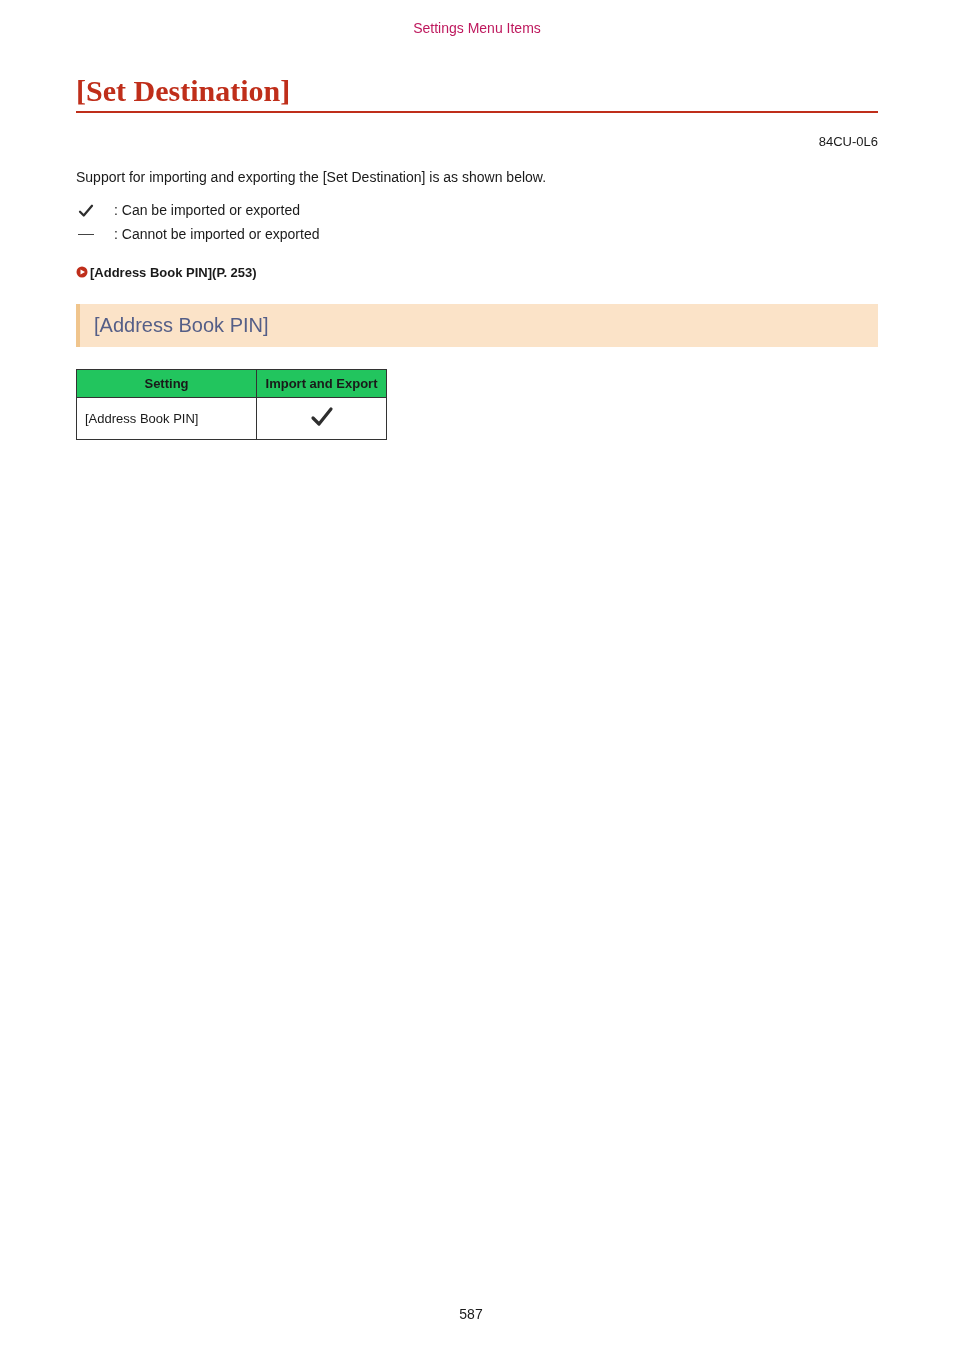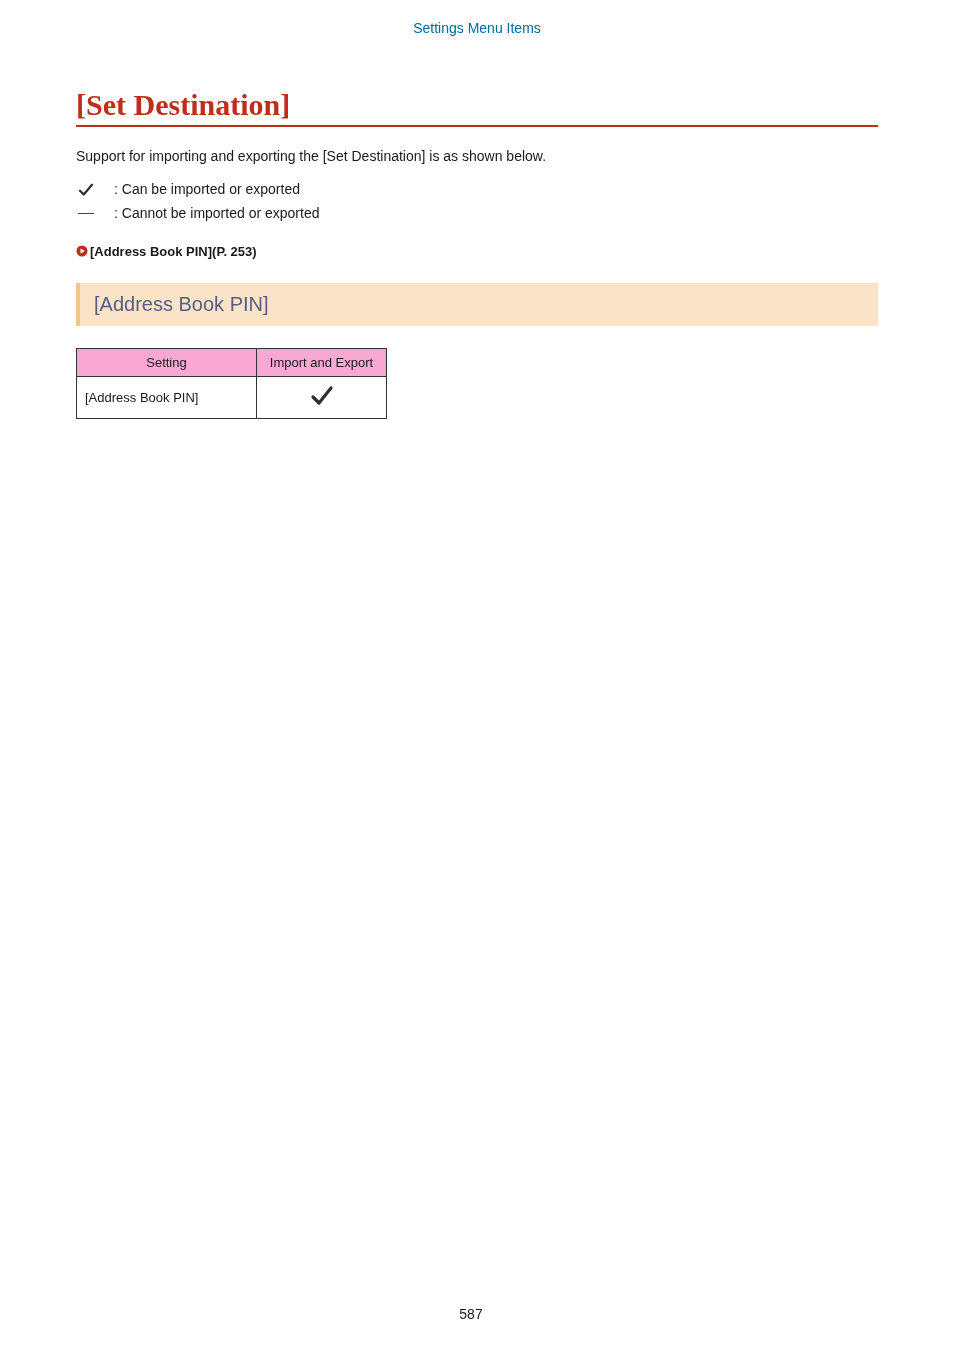--- a/index.html
+++ b/index.html
@@ -12,22 +12,22 @@
     font-family: "Segoe UI", "Helvetica Neue", Arial, sans-serif;
     color: #1a1a1a;
     position: relative;
   }
   .page {
     padding: 20px 76px 0 76px;
   }
   .header-title {
     text-align: center;
     font-size: 14px;
-    color: #0369a1;
-    margin-bottom: 52px;
+    color: #be185d;
+    margin-bottom: 38px;
   }
   .main-title {
     color: #bf2e1a;
     font-weight: 700;
     font-size: 30px;
     line-height: 1.1;
     padding-bottom: 4px;
     border-bottom: 2px solid #bf2e1a;
     margin-bottom: 21px;
     font-family: Liberation Serif, serif;
@@ -93,22 +93,22 @@
   table.settings {
     border-collapse: collapse;
     font-size: 13px;
   }
   table.settings th, table.settings td {
     border: 1px solid #333;
     padding: 6px 8px;
     vertical-align: middle;
   }
   table.settings th {
-    background: #f9a8d4;
-    font-weight: 400;
+    background: #22c55e;
+    font-weight: 700;
     text-align: center;
   }
   table.settings th.col-setting { width: 180px; }
   table.settings th.col-ie { width: 130px; padding: 6px 4px; }
   table.settings td.cell-setting { height: 42px; }
   table.settings td.cell-icon { text-align: center; }
   .check-icon-lg svg { width: 24px; height: 24px; }
   .page-number {
     position: absolute;
     bottom: 28px;
@@ -120,20 +120,21 @@
 </style>
 </head>
 <body>
 
 <div class="page">
 
   <div class="header-title">Settings Menu Items</div>
 
   <div class="main-title">[Set Destination]</div>
 
+  <div class="doc-id">84CU-0L6</div>
 
   <div class="intro">Support for importing and exporting the [Set Destination] is as shown below.</div>
 
   <div class="legend">
     <div class="legend-row">
       <span class="check-icon-sm">
         <svg viewBox="0 0 24 24">
             <path d="M4 13 L9 18 L20 5" fill="none" stroke="#2e2e2e" stroke-width="3" stroke-linecap="round" stroke-linejoin="round"></path>
           </svg>
       </span>

